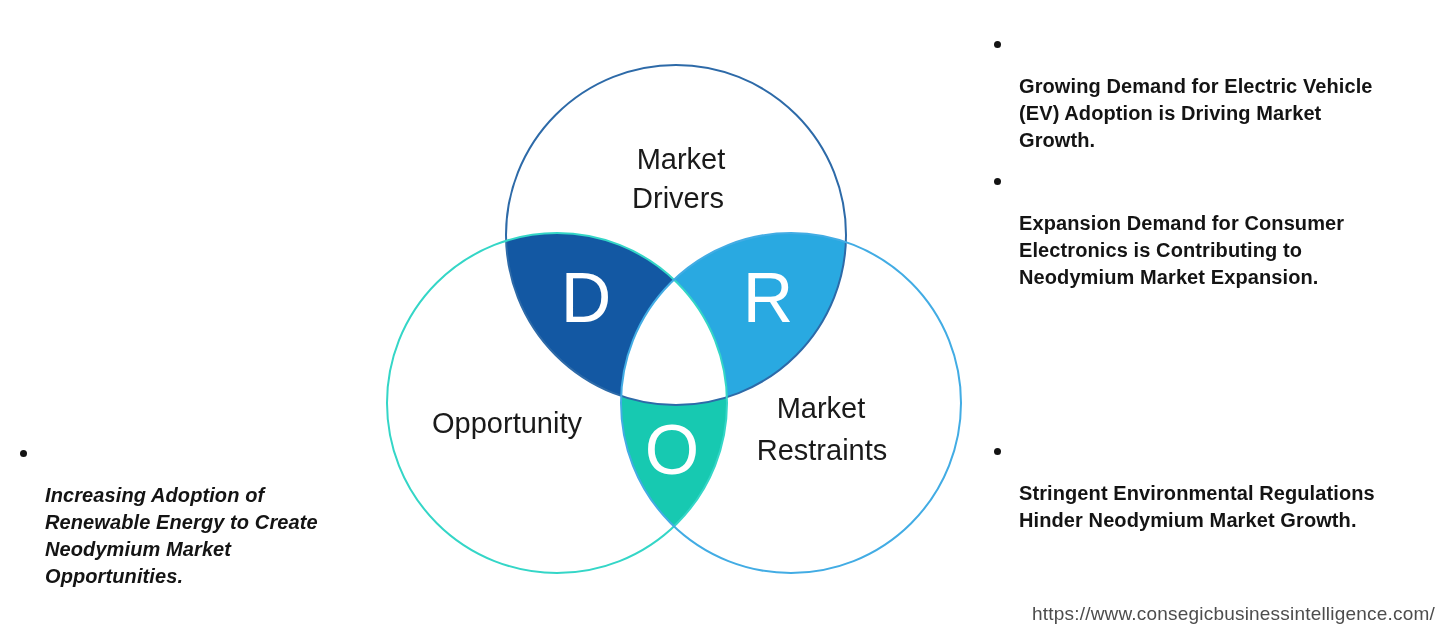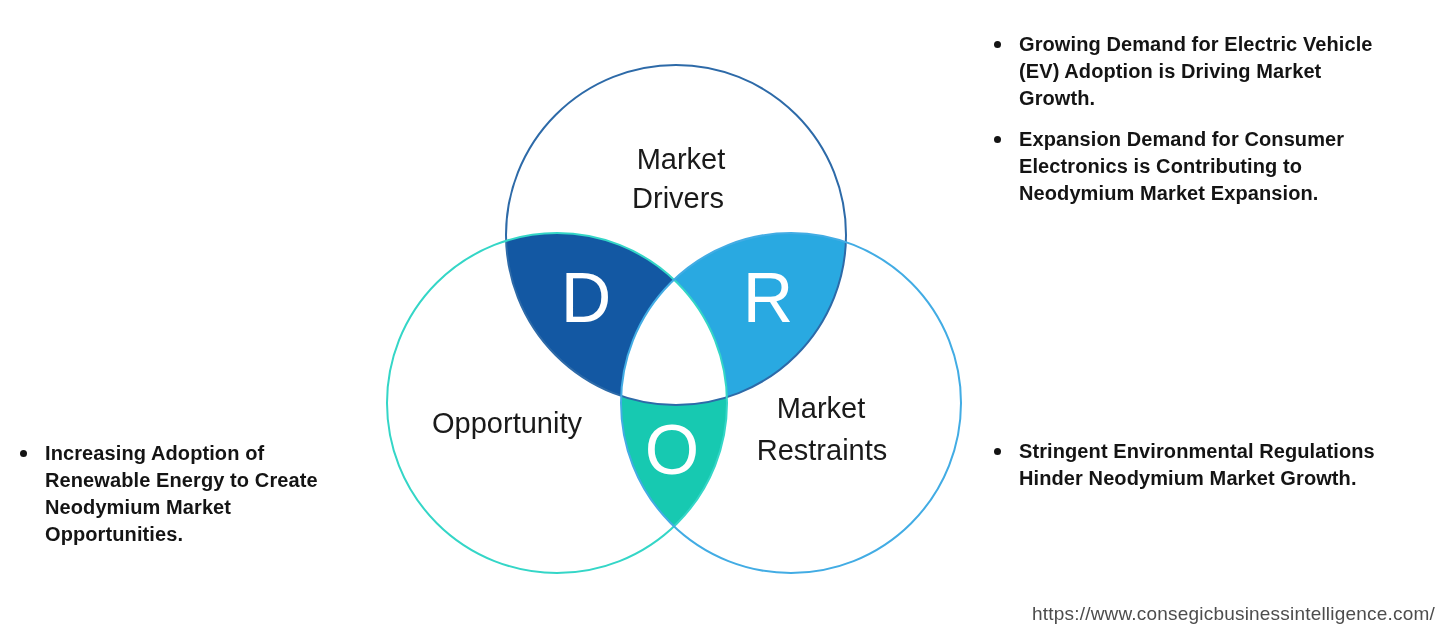--- a/index.html
+++ b/index.html
@@ -49,23 +49,24 @@
     margin-right: 18px;
     flex: 0 0 auto;
   }
   .bullet-text {
     white-space: pre-line;
     font-size: 20px;
     line-height: 27px;
     font-weight: 600;
     color: #141414;
     letter-spacing: 0.1px;
+    margin-top: 42px;
   }
   .block-drivers    { left: 994px; top: 31px;  }
-  .block-opportunity{ left: 20px;  top: 440px; }
+  .block-opportunity{ left: 20px;  top: 440px; font-style: italic; }
   .block-restraints { left: 994px; top: 438px; align-items: center; }
   .footer-url {
     position: absolute;
     top: 602px;
     left: 996px;
     width: 432px;
     font-size: 19px;
     line-height: 24px;
     color: #4d4d4d;
     text-align: left;

